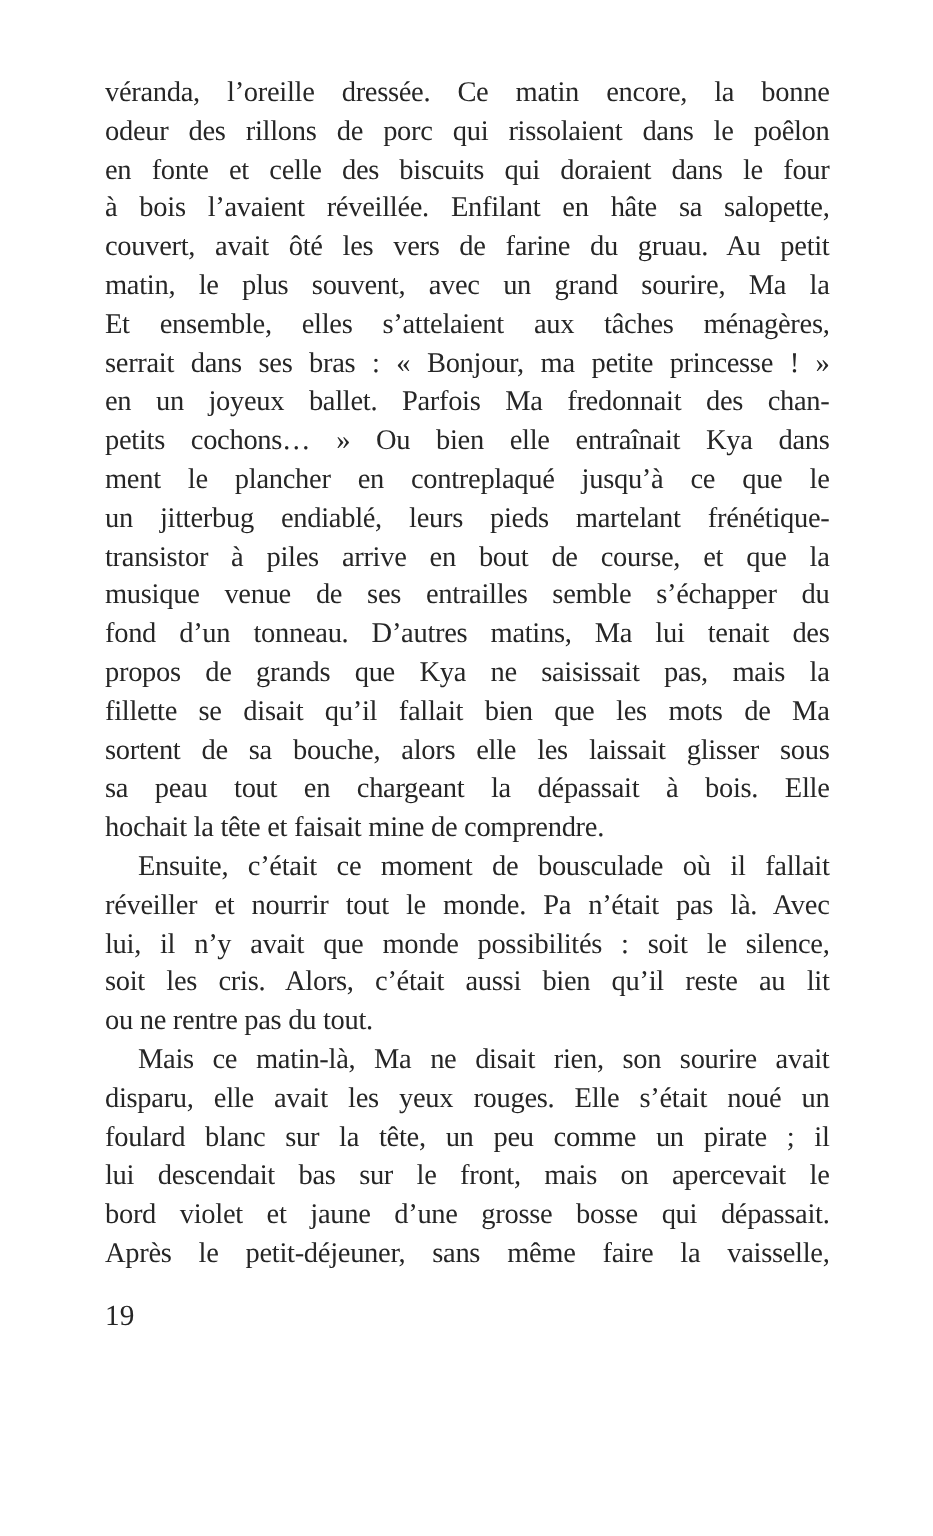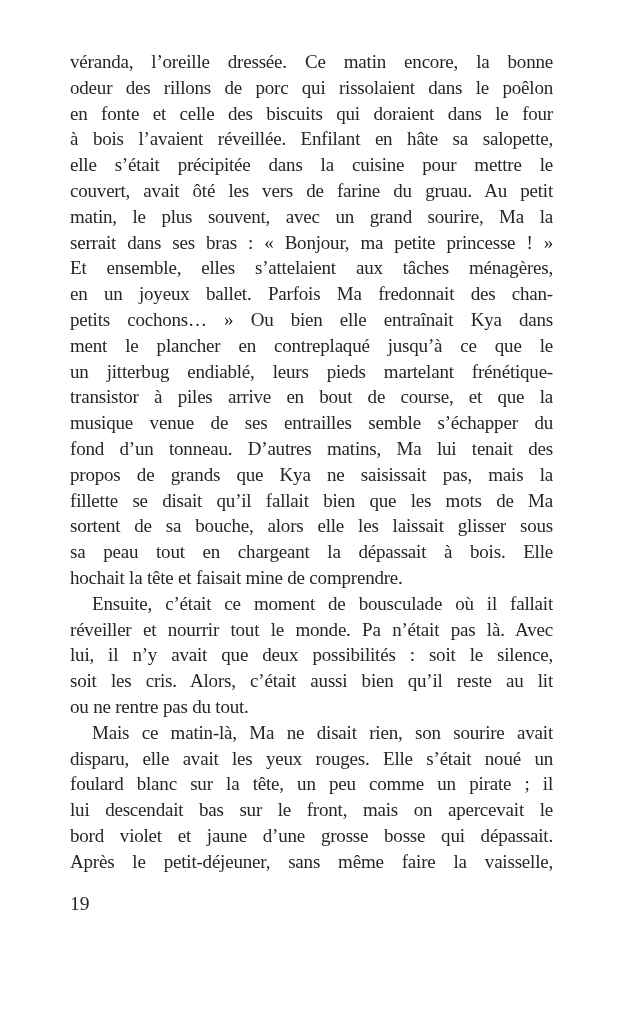--- a/index.html
+++ b/index.html
@@ -47,40 +47,39 @@
 </style>
 </head>
 <body>
 
 <main class="page">
   <div class="text-block">
       <div class="line">véranda, l’oreille dressée. Ce matin encore, la bonne</div>
       <div class="line">odeur des rillons de porc qui rissolaient dans le poêlon</div>
       <div class="line">en fonte et celle des biscuits qui doraient dans le four</div>
       <div class="line">à bois l’avaient réveillée. Enfilant en hâte sa salopette,</div>
-      <div class="line">elle s’était précipitée dans la cuisine pour mettre le</div>
       <div class="line">couvert, avait ôté les vers de farine du gruau. Au petit</div>
       <div class="line">matin, le plus souvent, avec un grand sourire, Ma la</div>
+      <div class="line">Et ensemble, elles s’attelaient aux tâches ménagères,</div>
       <div class="line">serrait dans ses bras : « Bonjour, ma petite princesse ! »</div>
-      <div class="line">Et ensemble, elles s’attelaient aux tâches ménagères,</div>
       <div class="line">en un joyeux ballet. Parfois Ma fredonnait des chan-</div>
       <div class="line">petits cochons… » Ou bien elle entraînait Kya dans</div>
       <div class="line">ment le plancher en contreplaqué jusqu’à ce que le</div>
       <div class="line">un jitterbug endiablé, leurs pieds martelant frénétique-</div>
       <div class="line">transistor à piles arrive en bout de course, et que la</div>
       <div class="line">musique venue de ses entrailles semble s’échapper du</div>
       <div class="line">fond d’un tonneau. D’autres matins, Ma lui tenait des</div>
       <div class="line">propos de grands que Kya ne saisissait pas, mais la</div>
       <div class="line">fillette se disait qu’il fallait bien que les mots de Ma</div>
       <div class="line">sortent de sa bouche, alors elle les laissait glisser sous</div>
       <div class="line">sa peau tout en chargeant la dépassait à bois. Elle</div>
       <div class="line para-end">hochait la tête et faisait mine de comprendre.</div>
       <div class="line indent">Ensuite, c’était ce moment de bousculade où il fallait</div>
       <div class="line">réveiller et nourrir tout le monde. Pa n’était pas là. Avec</div>
-      <div class="line">lui, il n’y avait que deux possibilités : soit le silence,</div>
+      <div class="line">lui, il n’y avait que monde possibilités : soit le silence,</div>
       <div class="line">soit les cris. Alors, c’était aussi bien qu’il reste au lit</div>
       <div class="line para-end">ou ne rentre pas du tout.</div>
       <div class="line indent">Mais ce matin-là, Ma ne disait rien, son sourire avait</div>
       <div class="line">disparu, elle avait les yeux rouges. Elle s’était noué un</div>
       <div class="line">foulard blanc sur la tête, un peu comme un pirate ; il</div>
       <div class="line">lui descendait bas sur le front, mais on apercevait le</div>
       <div class="line">bord violet et jaune d’une grosse bosse qui dépassait.</div>
       <div class="line">Après le petit-déjeuner, sans même faire la vaisselle,</div>
     </div>
   <div class="page-number">19</div>

